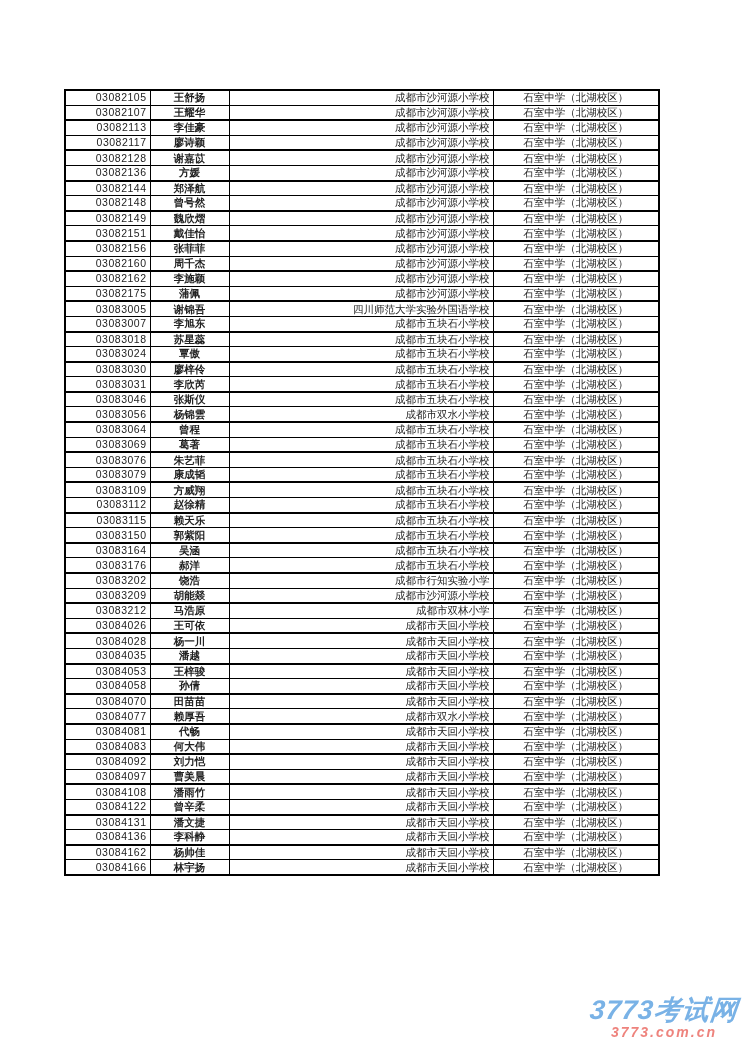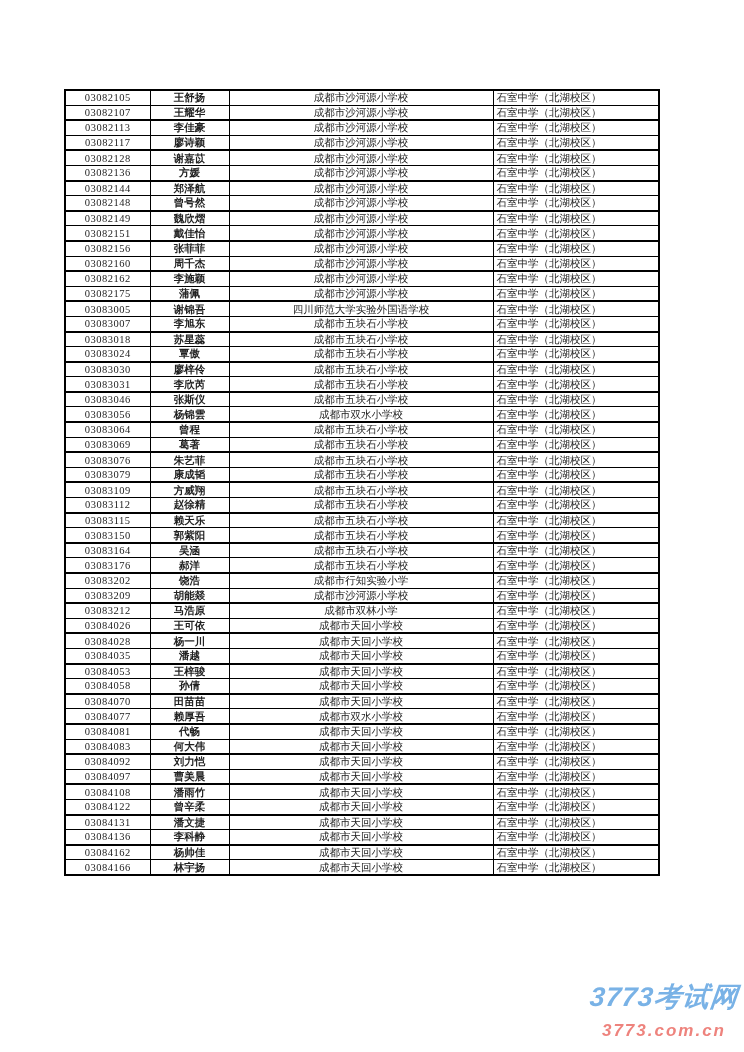--- a/index.html
+++ b/index.html
@@ -39,48 +39,48 @@
     overflow: hidden;
   }
   
   table.assignment-table tr:nth-child(odd) td {
     border-top-width: 2px;
   }
   table.assignment-table col.c-id     { width: 85px; }
   table.assignment-table col.c-name   { width: 79px; }
   table.assignment-table col.c-school { width: 264px; }
   table.assignment-table col.c-assign { width: 166px; }
-  td.cell-id     { text-align: center; letter-spacing: 0.5px; font-family: Liberation Serif, serif; }
+  td.cell-id     { text-align: right; letter-spacing: 0.5px; }
   td.cell-name   { text-align: center; font-weight: bold; }
-  td.cell-school { text-align: center; }
-  td.cell-assign { }
+  td.cell-school { text-align: right; }
+  td.cell-assign { text-align: center; }
 
   .watermark {
     position: absolute;
     right: 6px;
     bottom: 12px;
     text-align: center;
     line-height: 1.05;
     user-select: none;
   }
   .watermark .site-name {
     display: block;
     font-size: 27px;
     font-weight: bold;
     font-style: italic;
     letter-spacing: 1px;
     transform: skewX(-6deg);
   }
   .watermark .site-url {
     display: block;
-    font-size: 17px;
+    font-size: 14px;
     font-weight: bold;
     font-style: italic;
     letter-spacing: 2px;
-    margin-top: 11px;
+    margin-top: 1px;
   }
 </style>
 </head>
 <body>
 
 <div class="page">
 
   <table class="assignment-table">
     <colgroup>
       <col class="c-id">

